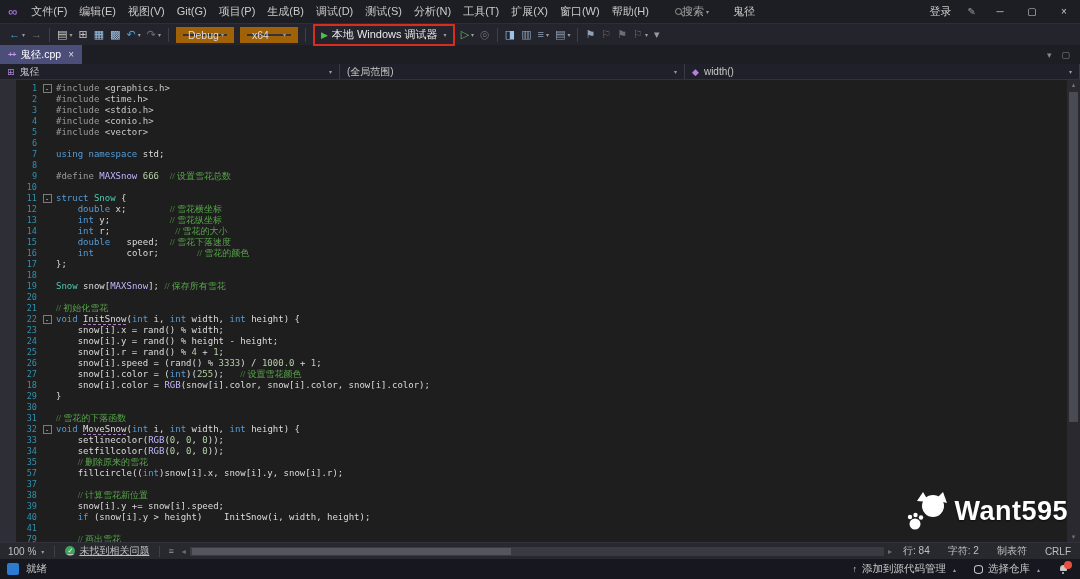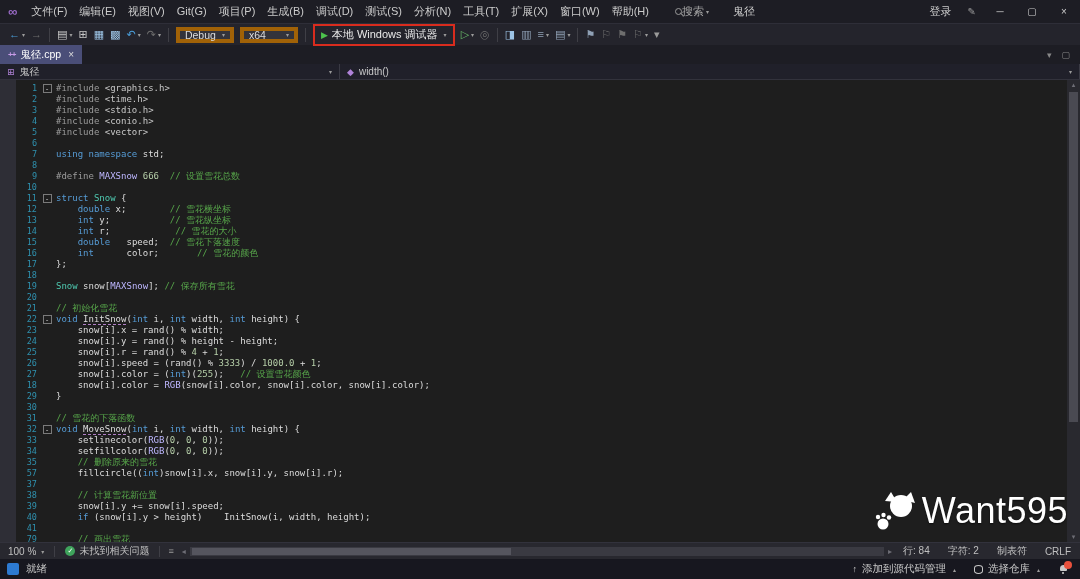--- a/index.html
+++ b/index.html
@@ -20,21 +20,21 @@
   .fbicon { color:#999; padding:0 8px; font-size:10px; }
   .winbtn { width:32px; text-align:center; line-height:23px; color:#CCCCCC; font-size:10px; }
 
   
   .toolbar { height:22px; background:#24242C; display:flex; align-items:center; padding-left:6px; border-top:1px solid #2E2E38; }
   .tbtn { display:inline-flex; align-items:center; padding:0 3px; height:20px; }
   .tglyph { font-size:11px; line-height:1; }
   .caret { font-size:6px; color:#9B9B9B; margin-left:2px; }
   .tsep { width:1px; height:14px; background:#3F3F46; margin:0 4px; }
   .tselect { display:inline-flex; align-items:center; justify-content:space-between; width:58px; height:16px;
-             background:#33333B; border:4px solid #a16207; padding:0 5px; margin:0 3px; font-size:10.5px; color:#DCDCDC; }
+             background:#33333B; border:7px solid #a16207; padding:0 5px; margin:0 3px; font-size:10.5px; color:#DCDCDC; }
   .anno { border:2px solid #D92C1E; display:inline-flex; align-items:center; margin:0 3px; }
   .debugbtn { display:inline-flex; align-items:center; gap:4px; padding:0 6px; height:18px; font-size:11px; color:#E8E8E8; }
   .play { color:#4DC24D; font-size:9px; }
 
   
   .tabbar { height:19px; background:#1D1D24; display:flex; align-items:flex-end; }
   .tab { height:19px; display:flex; align-items:center; padding:0 8px; font-size:10.5px; gap:5px; }
   .tab.active { background:#4A4E78; color:#FFFFFF; }
   .fileicon { color:#C79BE8; font-size:8px; font-weight:bold; letter-spacing:-1px; }
   .tabclose { color:#DDDDDD; font-size:10px; margin-left:2px; }
@@ -53,38 +53,38 @@
   .gutter { width:24px; padding-top:3px; text-align:right; padding-right:3px;
             font-family:"DejaVu Sans Mono", monospace; font-size:8.5px; line-height:11px; color:#2F91AF; }
   .ln { height:11px; }
   .foldcol { width:14px; padding-top:3px; }
   .fold { height:11px; display:flex; align-items:center; justify-content:center; }
   .foldbox { width:9px; height:9px; border:1px solid #7A7A7A; color:#C8C8C8; font-size:8px; line-height:7px;
              text-align:center; display:inline-block; background:#1E1E1E; }
   .code { flex:1; padding-top:3px; padding-left:2px; font-family:"DejaVu Sans Mono", monospace;
           font-size:9px; line-height:11px; white-space:pre; overflow:hidden; }
   .cl { height:11px; }
-  .tk-d { color:#DCDCDC; } .tk-k { color:#569CD6; } .tk-c { color:#57A64A; }
+  .tk-d { color:#DCDCDC; } .tk-k { color:#569CD6; } .tk-c { color:#57A64A;font-family:Liberation Serif, serif; }
   .tk-n { color:#B5CEA8; } .tk-t { color:#4EC9B0; } .tk-m { color:#BEB7FF; }
   .tk-p { color:#9B9B9B; } .tk-i { color:#C8C8C8; } .tk-f { color:#DCDCDC; }
   .tk-u { color:#DCDCDC; border-bottom:1px dashed #B07EC6; }
 
   .vscroll { position:absolute; right:0; top:0; width:13px; height:100%; background:#29292F; text-align:center; }
   .sarrow { color:#6E6E76; font-size:7px; line-height:10px; display:block; }
   .sarrow.bottom { position:absolute; bottom:0; left:0; right:0; }
   .vthumb { position:absolute; top:12px; left:2px; width:9px; height:330px; background:#4A4A52; }
 
   .watermark { position:absolute; right:12px; bottom:8px; display:flex; align-items:center; gap:3px; z-index:5; }
-  .wm-text { color:#FFFFFF; font-size:36px; font-weight:normal; letter-spacing:.5px; text-shadow:0 1px 2px rgba(0,0,0,.6); }
+  .wm-text { color:#FFFFFF; font-size:27px; font-weight:bold; letter-spacing:.5px; text-shadow:0 1px 2px rgba(0,0,0,.6); }
 
   
   .estatus { height:17px; background:#28282F; display:flex; align-items:center; font-size:10px; color:#C0C0C0; border-top:1px solid #32323C; }
   .zoom { display:flex; align-items:center; gap:3px; padding:0 8px; }
   .esep { width:1px; height:11px; background:#3F3F46; margin:0 2px; }
-  .health { display:flex; align-items:center; gap:4px; padding:0 8px; }
+  .health { display:flex; align-items:center; gap:4px; padding:0 8px;text-decoration:underline; }
   .hcheck { width:10px; height:10px; border-radius:50%; background:#3FA45C; color:#FFF; font-size:7px; line-height:10px; text-align:center; display:inline-block; }
   .eicon { color:#9B9B9B; font-size:9px; padding:0 6px; }
   .sarrow-h { color:#6E6E76; font-size:8px; padding:0 2px; }
   .hscroll { flex:1; height:9px; background:#3A3A42; margin:0 2px; position:relative; }
   .hthumb { position:absolute; left:2px; top:1px; height:7px; width:46%; background:#55555E; }
   .stat { margin:0 9px; white-space:nowrap; }
 
   
   .statusbar { height:20px; background:#17171F; display:flex; align-items:center; font-size:10.5px; color:#C8C8C8; }
   .sbicon { width:12px; height:12px; background:#2D7AD1; border-radius:2px; margin:0 7px; }
@@ -231,20 +231,24 @@
     <div class="tabbar-right">
       <span>▾</span>
       <span>▢</span>
     </div>
   </div>
 
   <div class="navbar">
     <div class="navcell nc1">
       <span class="navicon">⊞</span>
       <span>鬼径</span>
+      <span class="caret">▾</span>
+    </div>
+    <div class="navcell nc2">
+      <span>(全局范围)</span>
       <span class="caret">▾</span>
     </div>
     <div class="navcell nc3">
       <span class="navicon">◆</span>
       <span>width()</span>
       <span class="caret">▾</span>
     </div>
   </div>
 
   <div class="editor">

